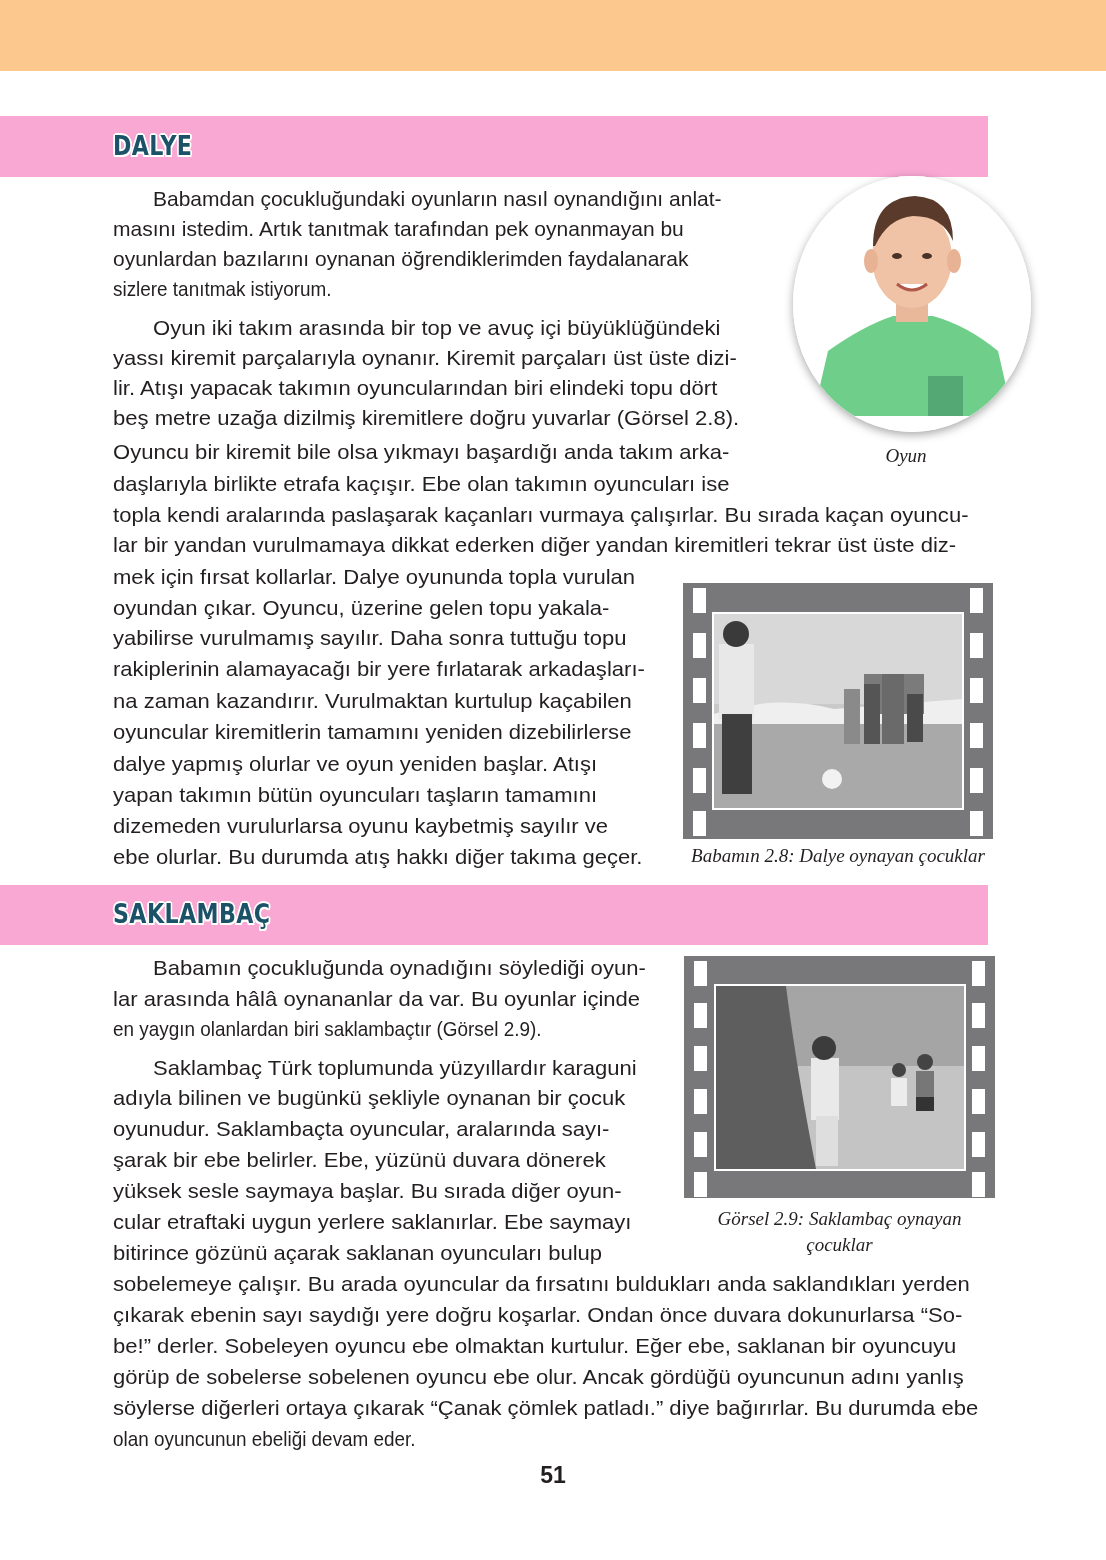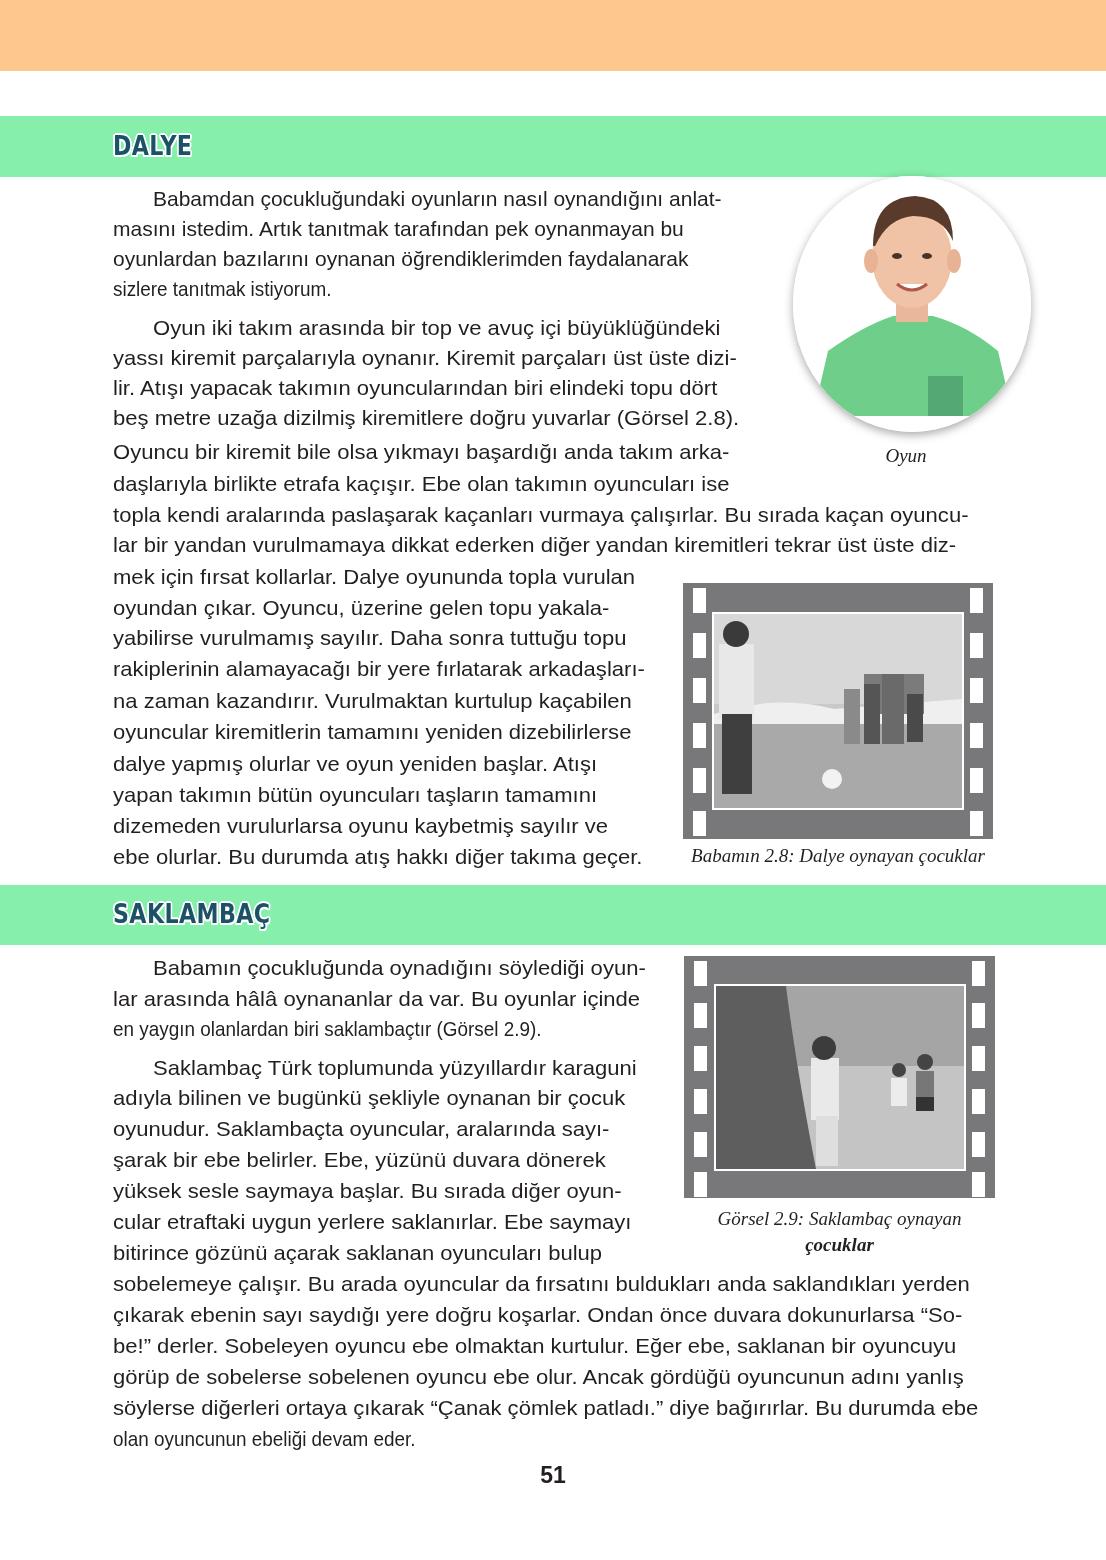--- a/index.html
+++ b/index.html
@@ -2,21 +2,21 @@
 <html><head>
   <meta charset="utf-8">
   <style>
     html, body { margin: 0; padding: 0; }
     body {
       width: 1106px; height: 1560px; position: relative; overflow: hidden;
       background: #ffffff; color: #231f20;
       font-family: "Liberation Sans", sans-serif;
     }
     .top-band { position: absolute; left: 0; top: 0; width: 1106px; height: 71px; background: #fdc88e; }
-    .section-bar { position: absolute; left: 0; width: 1106px; background: #86efac; }
+    .section-bar { position: absolute; left: 0; width: 988px; background: #f9a8d4; }
     .section-bar.s1 { top: 116px; height: 61px; }
     .section-bar.s2 { top: 885px; height: 60px; }
     .section-title {
       position: absolute; left: 113px; font-family: "DejaVu Sans", sans-serif; font-weight: bold;
       color: #1c5268; font-size: 27px; letter-spacing: 0.5px;
       -webkit-text-stroke: 0px; 
       text-shadow: 2px 0 0 #fff, -2px 0 0 #fff, 0 2px 0 #fff, 0 -2px 0 #fff,
                    1.5px 1.5px 0 #fff, -1.5px -1.5px 0 #fff, 1.5px -1.5px 0 #fff, -1.5px 1.5px 0 #fff;
       transform: scaleX(0.82); transform-origin: left center;
     }
@@ -201,15 +201,15 @@
 
       <rect x="175" y="92" width="16" height="28" fill="#ececec"></rect>
       <circle cx="183" cy="84" r="7" fill="#444"></circle>
       <rect x="200" y="85" width="18" height="26" fill="#777"></rect>
       <rect x="200" y="111" width="18" height="14" fill="#333"></rect>
       <circle cx="209" cy="76" r="8" fill="#444"></circle>
     </svg>
   </div>
 </div>
 <div class="caption" style="left:684px; top:1208px; width:311px;">Görsel 2.9: Saklambaç oynayan</div>
-<div class="caption" style="left:684px; top:1234px; width:311px;font-weight:bold;">çocuklar</div>
+<div class="caption" style="left:684px; top:1234px; width:311px;">çocuklar</div>
 
 <div class="page-number">51</div>
 
 </body></html>

